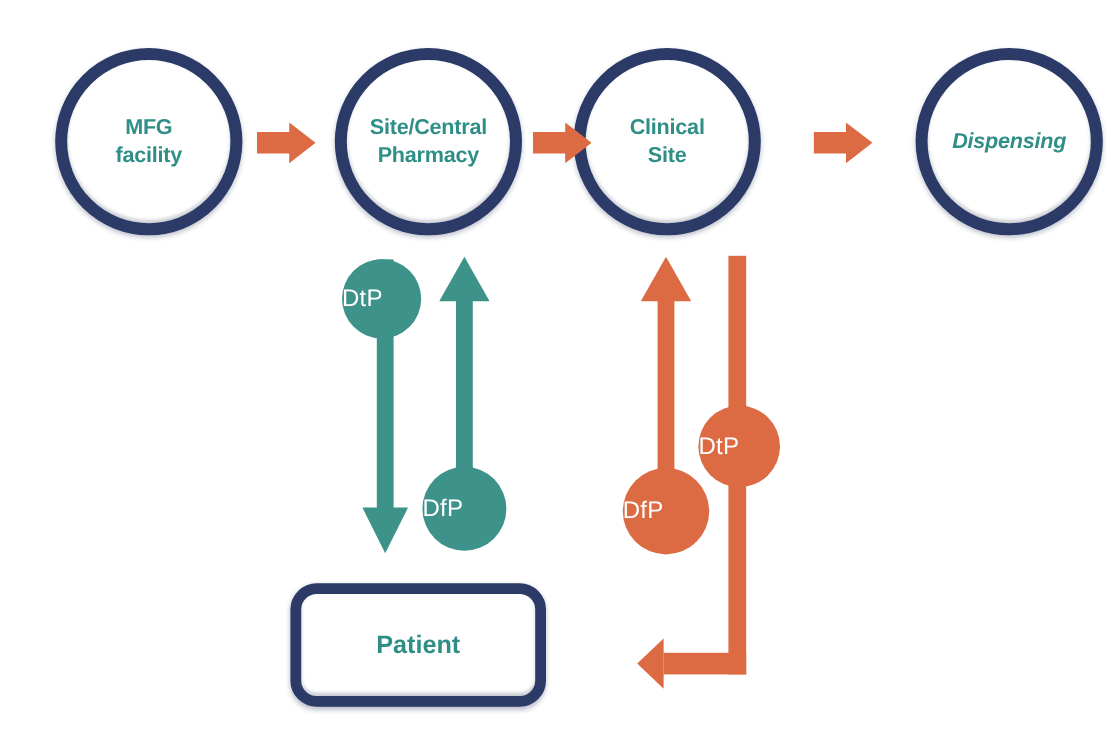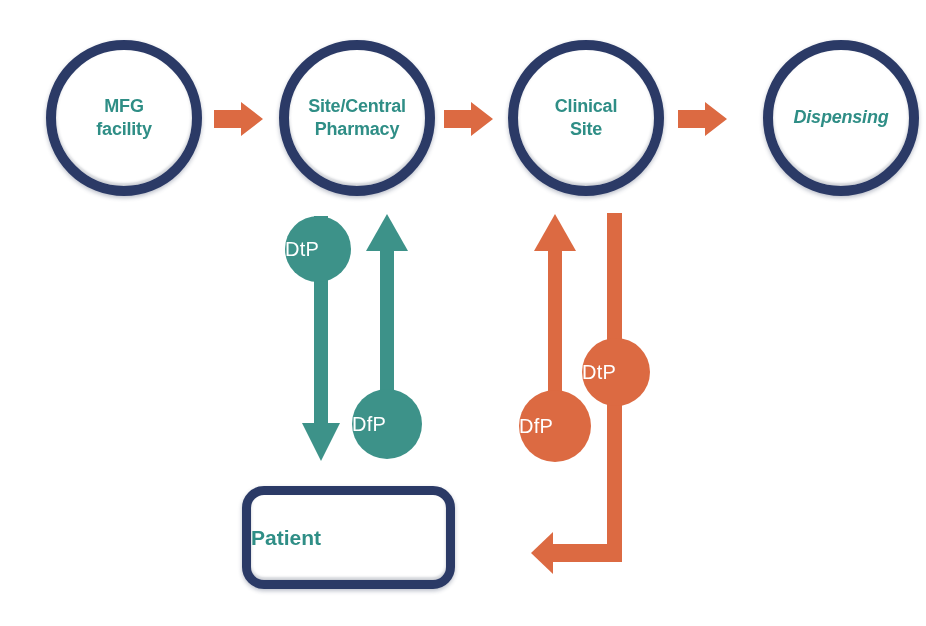--- a/index.html
+++ b/index.html
@@ -29,21 +29,21 @@
     background: #ffffff;
     display: flex;
     align-items: center;
     justify-content: center;
     box-shadow: inset 0 0 0 2px rgba(255,255,255,0.28),
                 inset 0 -2px 3px rgba(24,33,60,0.35),
                 0 2px 4px rgba(31,44,78,0.30);
   }
   .node-1 { left: 46px;  }
   .node-2 { left: 279px; }
-  .node-3 { left: 508px; }
+  .node-3 { left: 478px; }
   .node-4 { left: 763px; font-style: italic; }
   .node-label {
     color: #2f8e86;
     font-weight: bold;
     font-size: 18px;
     line-height: 1.3;
     letter-spacing: -0.2px;
     text-align: center;
     white-space: pre-line;
   }
@@ -90,21 +90,21 @@
     left: 242px;
     top: 475px;
     width: 213px;
     height: 103px;
     box-sizing: border-box;
     border: 9px solid #2b3a66;
     border-radius: 22px;
     background: #ffffff;
     display: flex;
     align-items: center;
-    justify-content: flex-start;
+    justify-content: center;
     box-shadow: inset 0 0 0 2px rgba(255,255,255,0.28),
                 inset 0 -2px 3px rgba(24,33,60,0.35),
                 0 2px 4px rgba(31,44,78,0.30);
   }
   .patient-label {
     color: #2f8e86;
     font-weight: bold;
     font-size: 21px;
   }
 </style>

